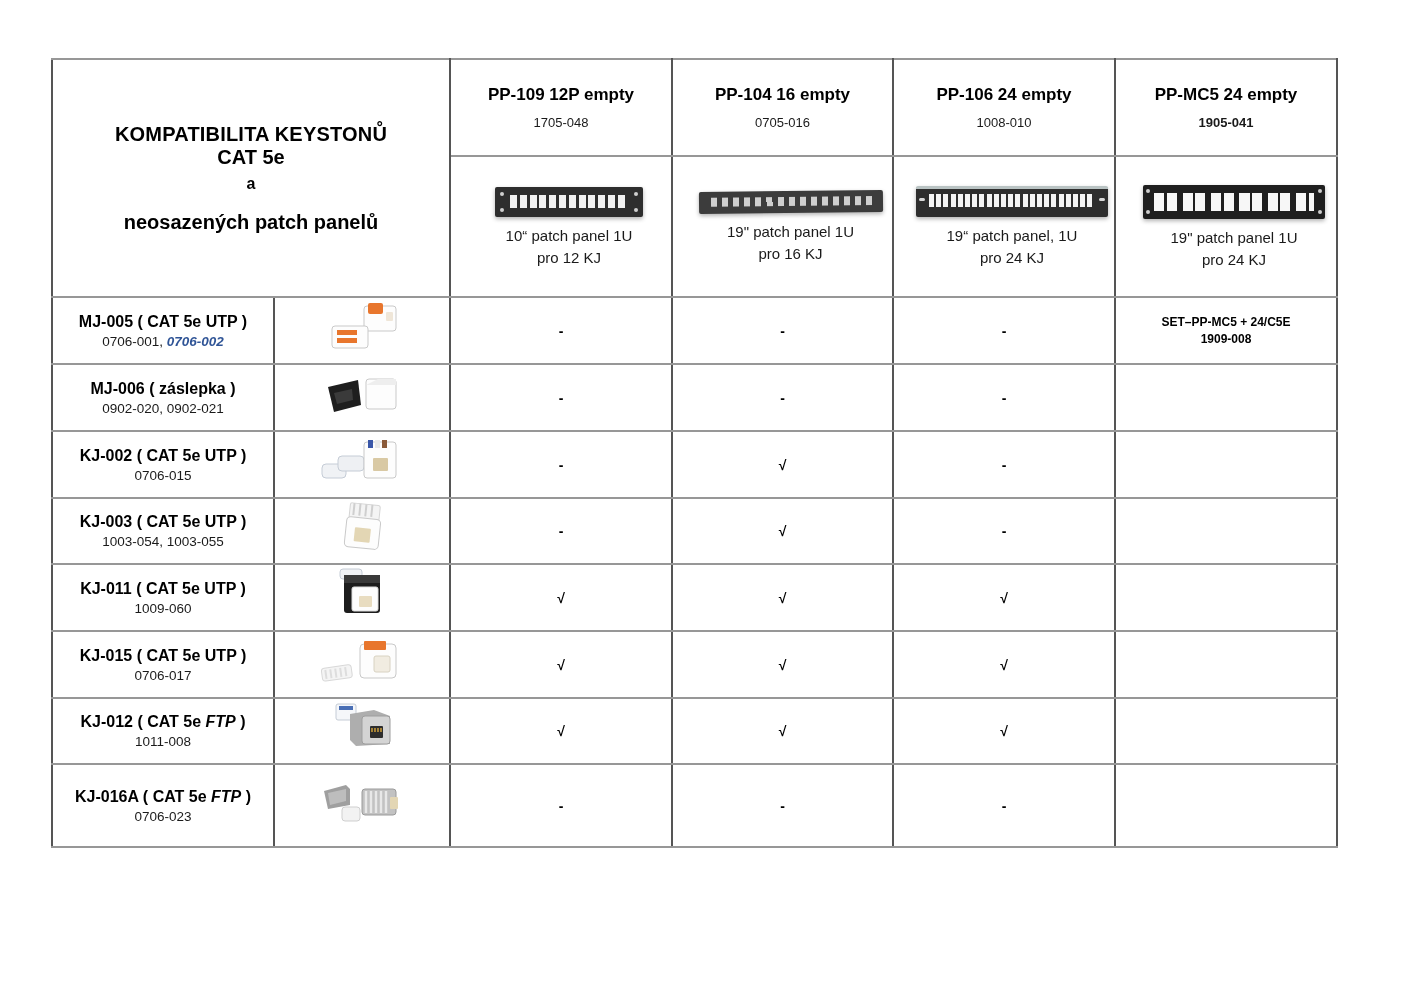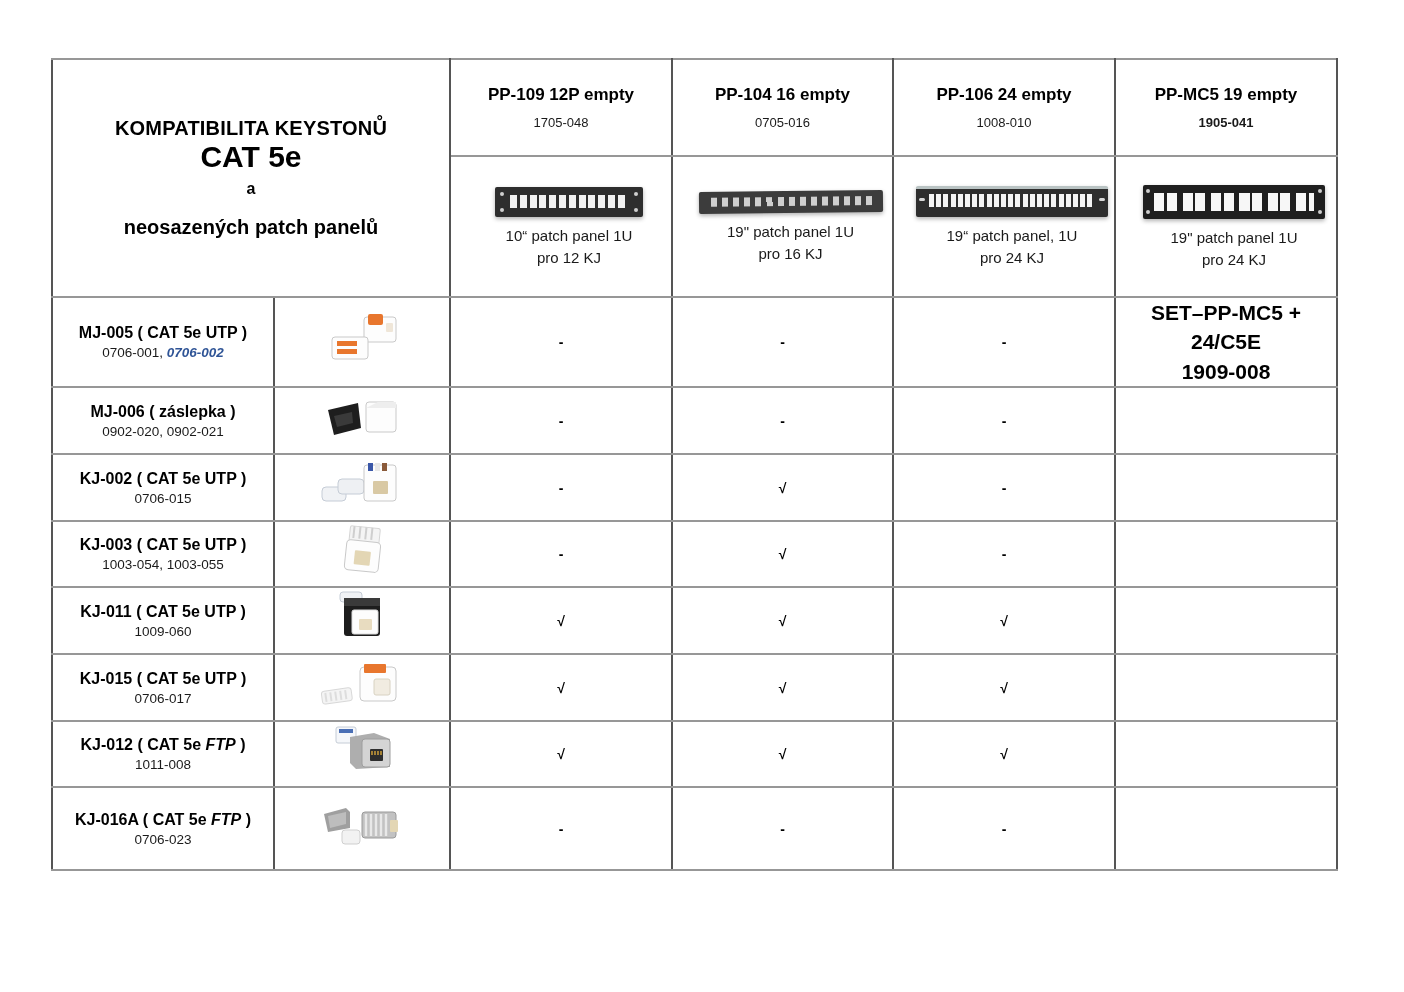--- a/index.html
+++ b/index.html
@@ -3,21 +3,21 @@
 <meta charset="utf-8">
 <style>
   html,body{margin:0;padding:0;background:#fff;}
   body{width:1404px;height:992px;position:relative;font-family:"Liberation Sans",sans-serif;color:#000;}
   table.compat{position:absolute;left:51px;top:58px;border-collapse:collapse;table-layout:fixed;}
   td{border-left:2px solid #555;border-right:2px solid #555;border-top:2px solid #979797;border-bottom:2px solid #979797;
      vertical-align:middle;text-align:center;padding:0;overflow:hidden;}
   
   .title-cell{padding:10px;border-radius:22px;}
   .t1{font-size:20px;font-weight:bold;letter-spacing:.2px;}
-  .t2{font-size:30px;font-weight:bold;margin-top:0;}
+  .t2{font-size:20px;font-weight:bold;margin-top:0;}
   .t3{font-size:16px;font-weight:bold;margin-top:6px;}
   .t4{font-size:20px;font-weight:bold;margin-top:18px;}
   
   .ch-name{font-size:17px;font-weight:bold;}
   .ch-code{font-size:13px;color:#1a1a1a;margin-top:10px;}
   .ch-code.boldcode{font-weight:bold;}
   
   .panel-cell{vertical-align:middle;padding-left:16px;}
   .panel{position:relative;margin:2px auto 8px;background:#2e2e2e;border-radius:2px;box-shadow:0 2px 4px rgba(0,0,0,.3);}
   .panel .ports{position:absolute;}
@@ -37,21 +37,21 @@
   .pmc5::before{left:3px;} .pmc5::after{right:3px;}
   .cap{font-size:15px;color:#1a1a1a;line-height:1.45;}
   
   .name-cell{padding:4px 2px;}
   .pname{font-size:16px;font-weight:bold;}
   .pname .em{font-style:italic;}
   .pcodes{font-size:13.5px;margin-top:3px;color:#1a1a1a;}
   .pcodes .hl{color:#2f5496;font-weight:bold;font-style:italic;}
   .img-cell{padding:1px;}
   .mark{font-size:14px;font-weight:bold;}
-  .set1,.set2{font-size:21px;font-weight:bold;line-height:1.4;}
+  .set1,.set2{font-size:12px;font-weight:bold;line-height:1.4;}
 </style>
 </head>
 <body>
 
 <table class="compat">
   <colgroup>
     <col style="width:222px">
       <col style="width:176px">
       <col style="width:222px">
     <col style="width:221px">
@@ -73,21 +73,21 @@
     </td>
     <td>
       <div class="ch-name">PP-104 16 empty</div>
       <div class="ch-code">0705-016</div>
     </td>
     <td>
       <div class="ch-name">PP-106 24 empty</div>
       <div class="ch-code">1008-010</div>
     </td>
     <td>
-      <div class="ch-name">PP-MC5 19 empty</div>
+      <div class="ch-name">PP-MC5 24 empty</div>
       <div class="ch-code boldcode">1905-041</div>
     </td>
   </tr>
 
   <tr style="height:141px">
     <td class="panel-cell">
       <div class="panel p12">
             <div class="ports"></div>
           </div>
       <div class="cap">10“ patch panel 1U</div>

